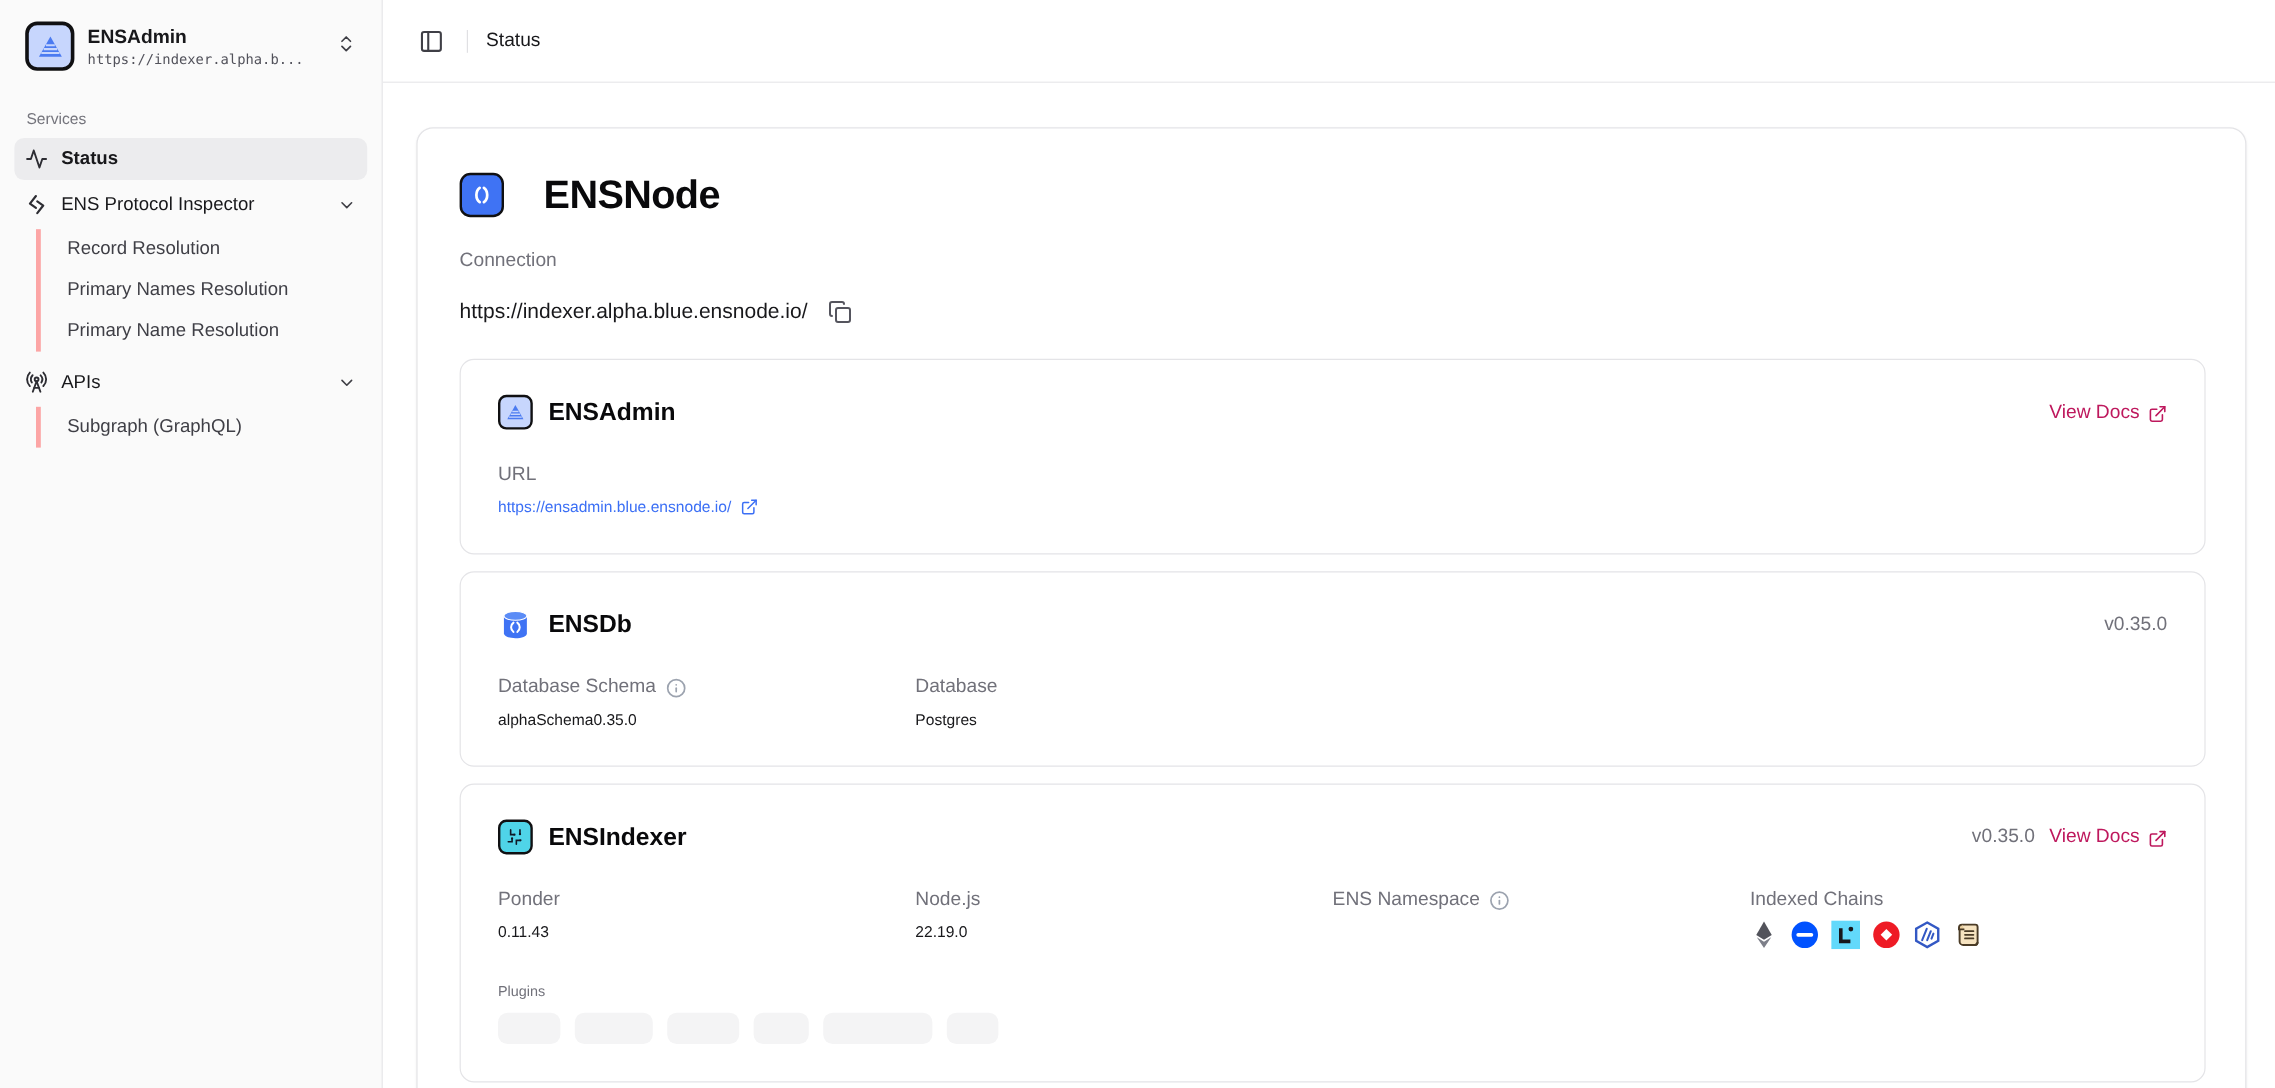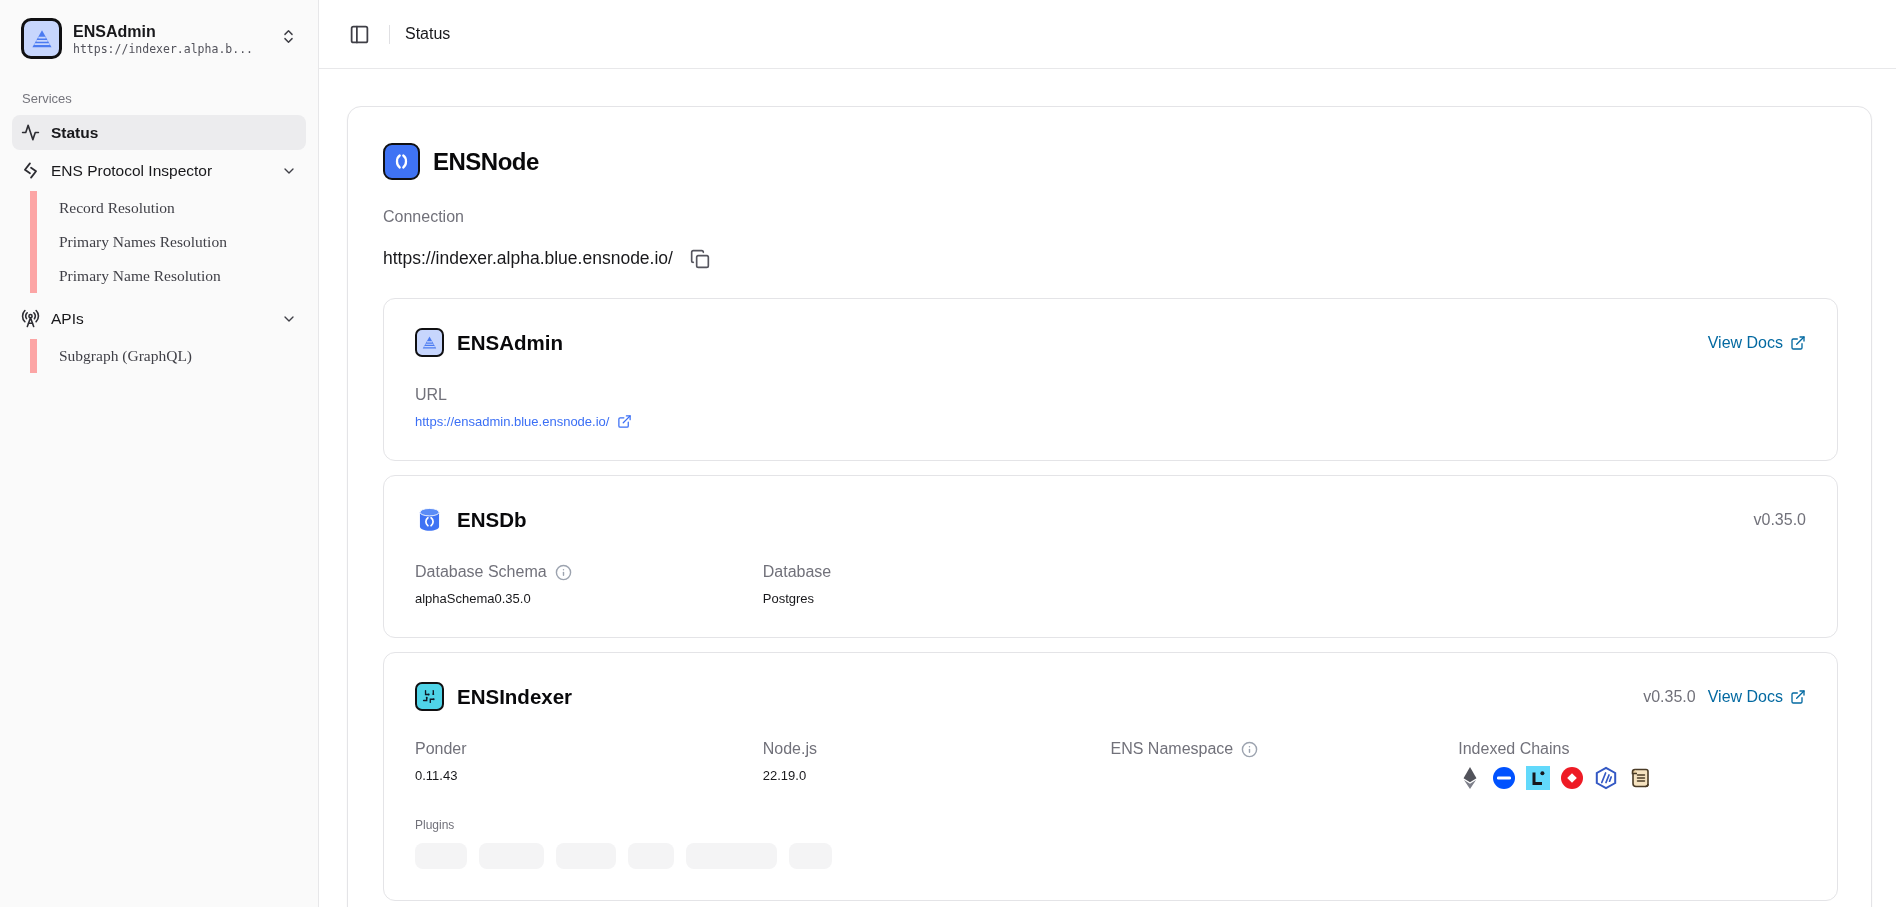--- a/index.html
+++ b/index.html
@@ -37,21 +37,21 @@
   .group-label { font-size:13px; color:#74747c; margin:27px 22px 9px 22px; }
 
   .nav-item {
     display:flex; align-items:center; gap:11px;
     margin:3px 12px; padding:8px 9px; border-radius:8px;
     font-size:15.5px; color:#18181b; cursor:pointer;
   }
   .nav-item.active { background:#ececee; font-weight:600; }
   .nav-item .nav-icon { width:19px; height:19px; color:#2d2d33; flex:none; display:flex; }
   .nav-item .chev { margin-left:auto; color:#3f3f46; display:flex; }
-  .subnav { margin:1px 12px 8px 30px; border-left:7px solid #fca5a5;font-family:Liberation Serif, serif; }
+  .subnav { margin:1px 12px 8px 30px; border-left:4px solid #fca5a5; }
   .subnav-item {
     padding:8px 8px 8px 22px; font-size:15.5px; color:#3f3f46;
     border-radius:8px; cursor:pointer; white-space:nowrap;
   }
 
   
   .main { flex:1; display:flex; flex-direction:column; min-width:0; }
   .topbar {
     height:69px; min-height:69px; border-bottom:1px solid #e8e8ea;
     display:flex; align-items:center; padding:0 26px; gap:15px;
@@ -65,40 +65,40 @@
     border:1px solid #e4e4e7; border-radius:14px;
     padding:36px 33px 40px 35px; background:#fff;
     box-shadow:0 1px 2px rgba(0,0,0,.05);
   }
 
   .node-header { display:flex; align-items:center; gap:13px; }
   .node-logo {
     width:37px; height:37px; border-radius:9px; background:#3f73f4;
     border:2.5px solid #101012; display:flex; align-items:center; justify-content:center; flex:none;
   }
-  .node-title { font-size:24px; font-weight:700; letter-spacing:-0.5px; color:#09090b; }
+  .node-title { font-size:33px; font-weight:700; letter-spacing:-0.5px; color:#09090b;margin-left:20px; }
 
   .section-label { margin-top:28px; font-size:16px; color:#71717a; }
   .conn-row { margin-top:22px; display:flex; align-items:center; gap:17px; font-size:17.5px; color:#18181b; }
   .copy-btn { background:none; border:none; padding:0; color:#55555e; display:flex; cursor:pointer; }
 
   .subcard {
     border:1px solid #e4e4e7; border-radius:12px; background:#fff;
     padding:29px 31px 31px 31px; margin-top:14px;
   }
   .subcard.first { margin-top:29px; }
   .subcard-header { display:flex; align-items:center; gap:13px; }
   .subcard-logo { width:29px; height:29px; flex:none; display:flex; align-items:center; justify-content:center; }
   .sq-logo { border-radius:7px; border:2.5px solid #101012; }
   .ensadmin-sq { background:#c7d6fd; }
   .ensindexer-sq { background:#4fd4e8; }
   .subcard-title { font-size:20.5px; font-weight:700; color:#09090b; }
   .subcard-meta { margin-left:auto; display:flex; align-items:center; gap:12px; font-size:16px; }
   .version { color:#71717a; }
-  .doclink { color:#0369a1; display:inline-flex; align-items:center; gap:7px; text-decoration:none; cursor:pointer; }
+  .doclink { color:#be185d; display:inline-flex; align-items:flex-end; gap:7px; text-decoration:none; cursor:pointer; }
 
   .fields { display:grid; grid-template-columns:repeat(4,1fr); margin-top:29px; }
   .field-label { font-size:16px; color:#71717a; display:flex; align-items:center; gap:8px; }
   .field-value { margin-top:10px; font-size:13px; color:#18181b; }
   .link-value { color:#3b6ff5; display:inline-flex; align-items:center; gap:8px; text-decoration:none; cursor:pointer; }
   .info-ic { color:#9ca3af; display:inline-flex; }
 
   .chains-row { margin-top:8px; display:flex; align-items:center; gap:10px; }
   .chain { width:24px; height:24px; display:flex; align-items:center; justify-content:center; }
 

